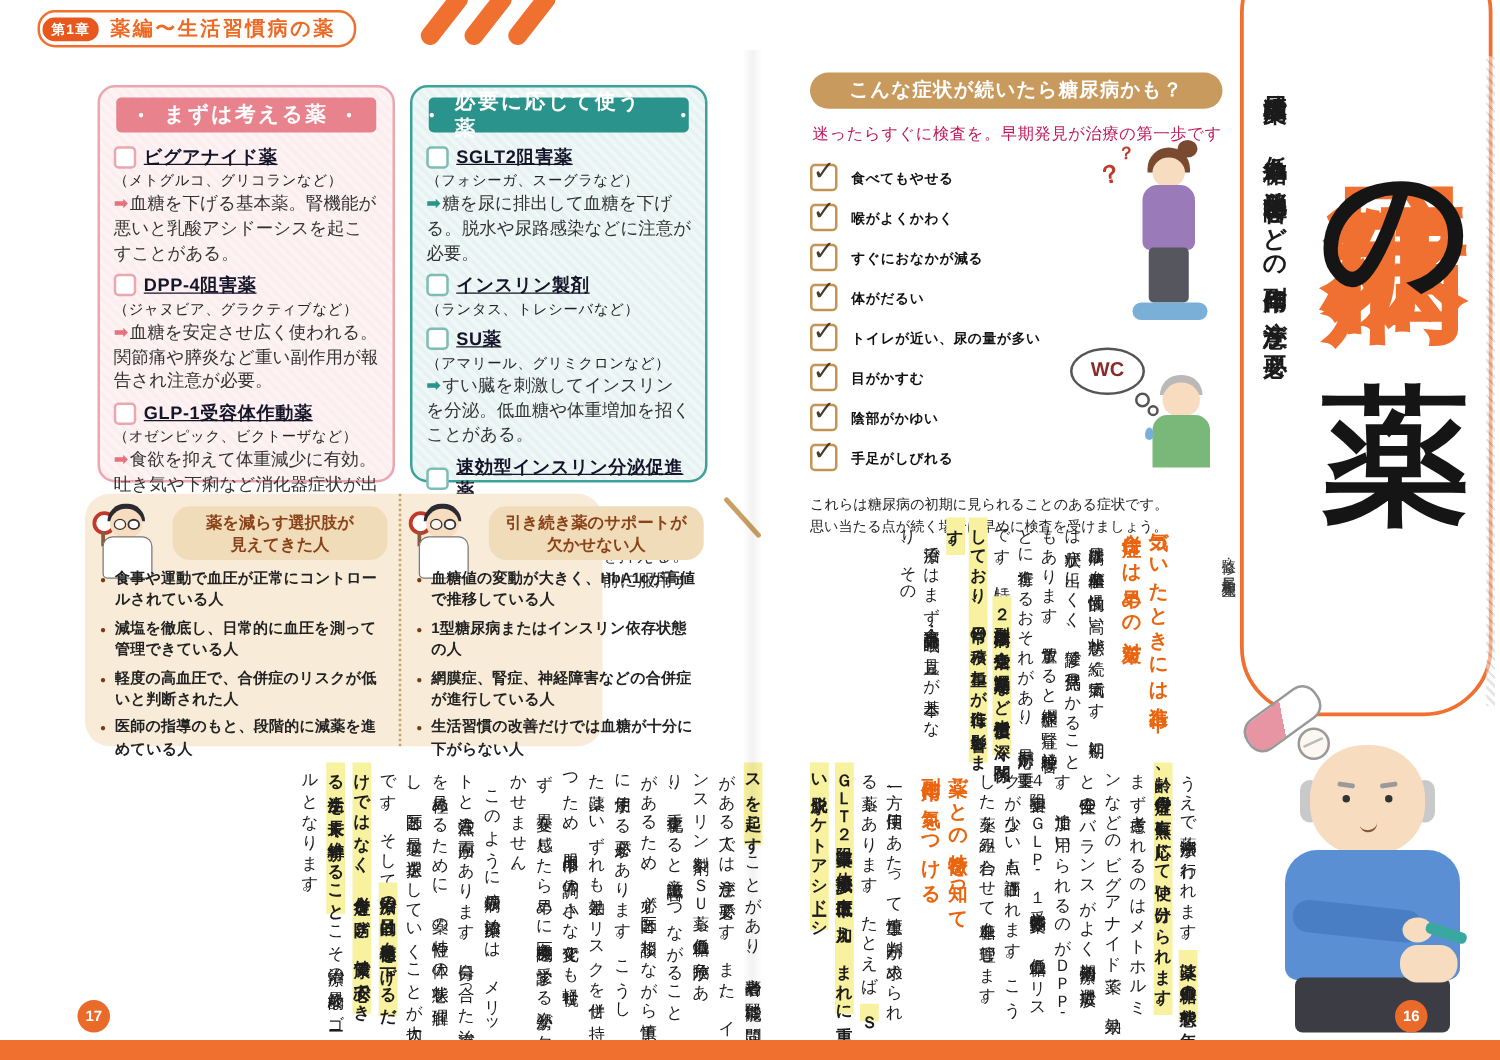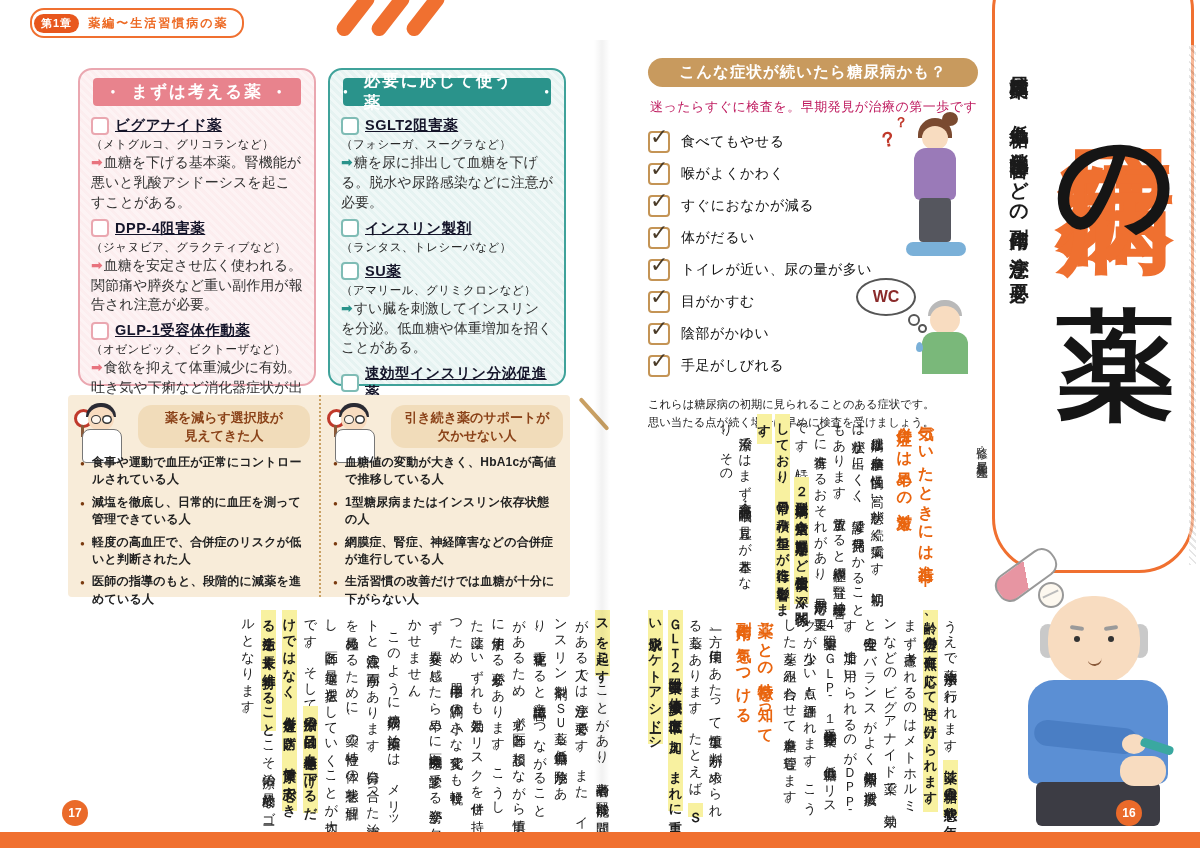--- a/index.html
+++ b/index.html
@@ -3,21 +3,21 @@
 <meta charset="utf-8">
 <style>
   html,body{margin:0;padding:0;background:#e9e9e9;}
   .stage{position:relative;width:1200px;height:848px;background:#ffffff;overflow:hidden;
          font-family:"Liberation Sans","DejaVu Sans",sans-serif;color:#1a1a1a;}
   
   .chapter-bar{position:absolute;left:30px;top:8px;height:24px;display:flex;align-items:center;
 ceres gap:8px;border:2px solid #f07030;border-radius:14px;background:#fff;padding:1px 14px 1px 2px;gap:9px;}
   .chapter-badge{background:#e8571d;color:#fff;font-weight:bold;font-size:11px;border-radius:10px;
          padding:2px 7px;letter-spacing:1px;white-space:nowrap;}
-  .chapter-title{color:#ed6a24;font-weight:bold;font-size:12px;letter-spacing:2px;white-space:nowrap;}
+  .chapter-title{color:#ed6a24;font-weight:bold;font-size:16px;letter-spacing:2px;white-space:nowrap;}
   .stripe{position:absolute;width:15px;height:52px;background:#f07030;border-radius:8px;transform:rotate(38deg);top:-12px;}
   
   .med-box{position:absolute;top:68px;width:238px;height:318px;border-radius:14px;border:2px solid;box-sizing:border-box;padding:8px 9px 0 9px;}
   .med-box.pink{left:78px;border-color:#eaa7b0;background:
       repeating-linear-gradient(45deg,rgba(233,131,141,0.05) 0 3px,rgba(255,255,255,0) 3px 6px),#fdf3f4;}
   .med-box.teal{left:328px;border-color:#3fa29a;background:
       repeating-linear-gradient(45deg,rgba(42,147,139,0.05) 0 3px,rgba(255,255,255,0) 3px 6px),#f0f8f7;}
   .med-header{height:28px;border-radius:4px;display:flex;align-items:center;justify-content:center;
       gap:14px;color:#fff;font-weight:bold;font-size:16.5px;letter-spacing:2px;margin:0 4px 4px 4px;}
   .pink .med-header{background:#e8838d;}
@@ -35,24 +35,24 @@
   .pink .arrow{color:#e8737e;}
   .teal .arrow{color:#2a938b;}
   
   .sym-panel{position:absolute;left:648px;top:58px;width:345px;}
   .sym-header{width:330px;height:29px;background:#c89a5e;border-radius:15px;color:#fff;display:flex;
       align-items:center;justify-content:center;font-weight:bold;font-size:15.5px;letter-spacing:1px;}
   .sym-sub{margin:11px 0 10px 2px;font-weight:normal;font-size:13px;color:#be185d;letter-spacing:0.5px;}
   .sym-item{display:flex;align-items:center;gap:11px;height:32px;}
   .sym-check{width:18px;height:18px;border:2.5px solid #c49455;border-radius:4px;position:relative;flex:0 0 auto;background:#fff;}
   .sym-check::after{content:"✓";position:absolute;left:0px;top:-9px;font-size:22px;font-weight:bold;color:#4a3b28;}
-  .sym-label{font-size:14px;font-weight:normal;color:#111;letter-spacing:0.5px;text-align:right;}
+  .sym-label{font-size:11px;font-weight:bold;color:#111;letter-spacing:0.5px;text-align:right;}
   .sym-note{margin-top:13px;font-size:11.3px;line-height:1.6;color:#222;}
   
-  .cream-panel{position:absolute;left:68px;top:395px;width:502px;height:202px;background:#f8ecd9;border-radius:4px;}
+  .cream-panel{position:absolute;left:68px;top:395px;width:414px;height:202px;background:#f8ecd9;border-radius:20px;}
   .cream-col{position:absolute;top:0;width:250px;height:202px;box-sizing:border-box;padding:8px 10px 0 12px;}
   .cream-col.left{left:0;}
   .cream-col.right{left:251px;border-left:2px dotted #c9a063;}
   .cream-head{margin:2px 0 6px 58px;width:172px;background:#f1dcba;border-radius:14px;text-align:center;
       color:#8a4218;font-weight:bold;font-size:13px;line-height:1.35;padding:4px 0;}
   .cream-bullets{margin:4px 0 0 0;padding:0;list-style:none;}
   .cream-bullets li{font-size:12px;font-weight:bold;color:#222;line-height:1.45;margin-bottom:5px;
       padding-left:12px;position:relative;letter-spacing:0.2px;}
   .cream-bullets li::before{content:"●";color:#7a3a10;font-size:8px;position:absolute;left:0;top:4px;}
   .pencil-line{position:absolute;left:524px;top:-2px;width:4px;height:42px;background:#c9a063;transform:rotate(-42deg);border-radius:2px;}

